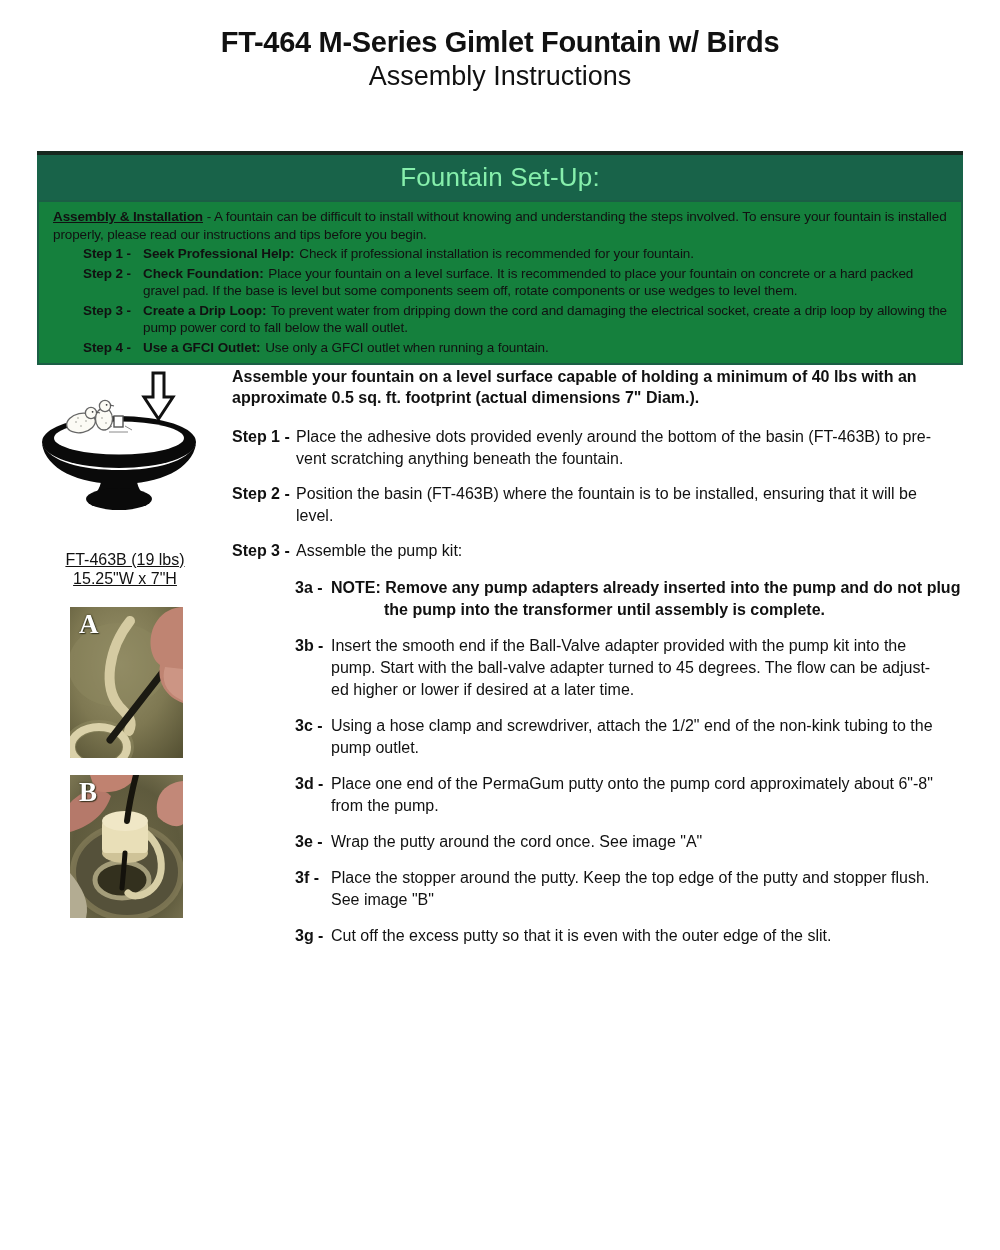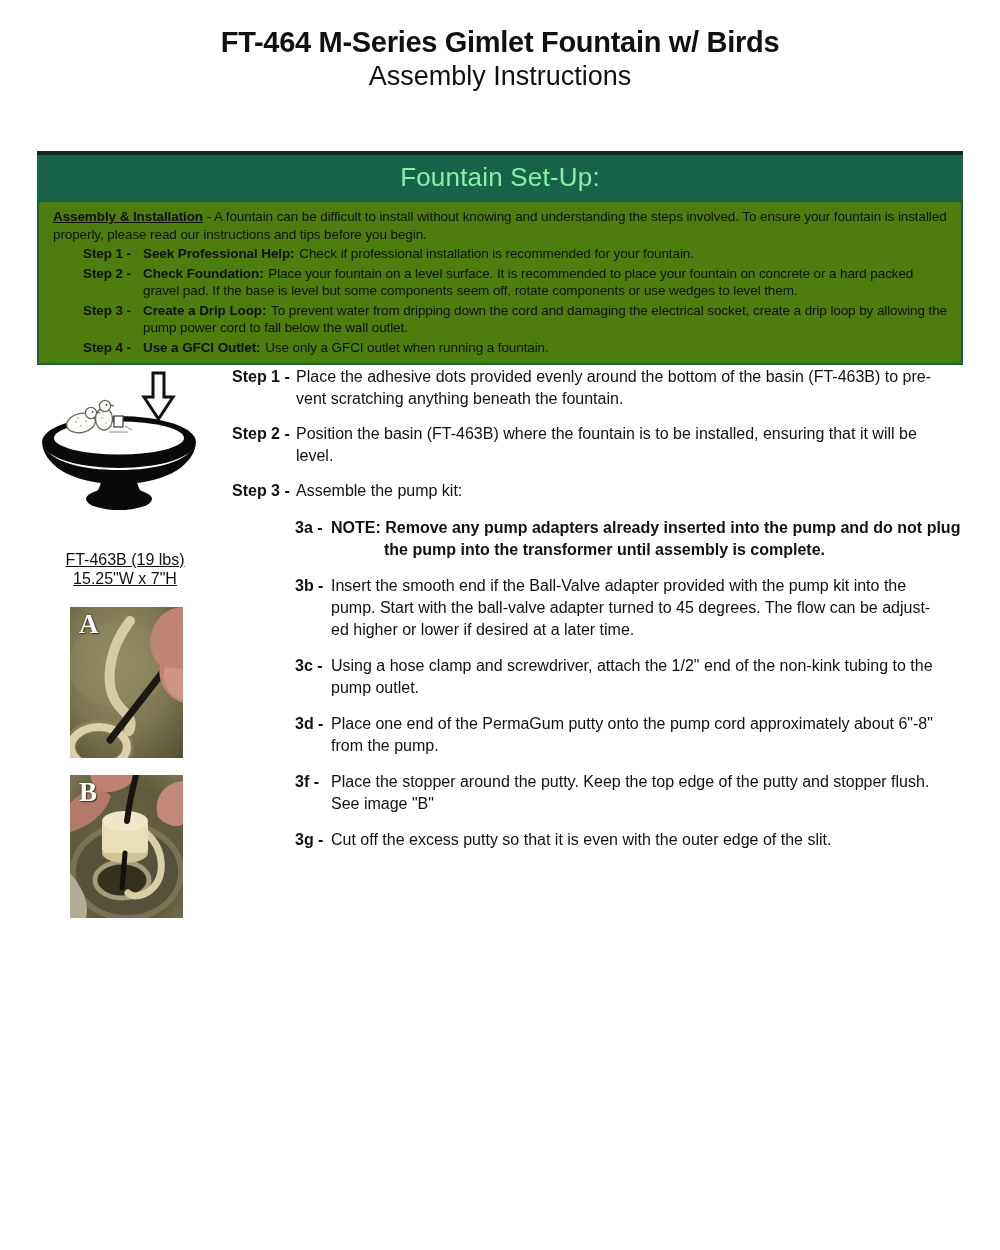--- a/index.html
+++ b/index.html
@@ -19,21 +19,21 @@
   .setup{position:absolute;top:151px;left:37px;width:926px;}
   .setup-band{
     background:#186349;
     border-top:4px solid #17281f;
     height:45px;line-height:44px;
     text-align:center;color:#86efac;
     font-size:26px;letter-spacing:0.2px;
   }
   .setup-box{
     border:2px solid #1b5e45;
-    background:#4d7c0f;
+    background:#15803d;
     padding:6px 10px 7px 14px;
     font-size:13.5px;line-height:17.5px;letter-spacing:-0.1px;
   }
   .setup-intro{margin:0 0 2px 0;}
   .setup-intro .lead{font-weight:bold;text-decoration:underline;}
   .bstep{display:flex;margin:2px 0 0 30px;}
   .bstep-label{flex:0 0 58px;font-weight:bold;}
   .bstep-body{flex:1;padding-left:2px;}
   .bstep-body b{margin-right:0.35em;text-align:right;}
   
@@ -193,20 +193,22 @@
         <path d="M66,0 C62,16 59,30 57,46" stroke="#17150d" stroke-width="6" fill="none" stroke-linecap="round"></path>
         <path d="M55,78 C54,92 53,102 52,113" stroke="#14120c" stroke-width="5" fill="none" stroke-linecap="round"></path>
         <path d="M0,98 C12,112 20,127 16,143 L0,143 Z" fill="#b3ac92"></path>
       </svg>
       <span class="photo-label" data-bind="sidebar.photo_b_label">B</span>
     </div>
   </div>
 
   <div class="main-col">
 
+    <p class="main-intro" data-bind-lines="instructions.intro_lines">Assemble your fountain on a level surface capable of holding a minimum of 40 lbs with an
+approximate 0.5 sq. ft. footprint (actual dimensions 7" Diam.).</p>
 
     <div class="mstep">
       <span class="mstep-label" data-bind="instructions.steps.0.label">Step 1 -</span>
       <div class="mstep-body" data-bind-lines="instructions.steps.0.lines">Place the adhesive dots provided evenly around the bottom of the basin (FT-463B) to pre-
 vent scratching anything beneath the fountain.</div>
     </div>
 
     <div class="mstep">
       <span class="mstep-label" data-bind="instructions.steps.1.label">Step 2 -</span>
       <div class="mstep-body" data-bind-lines="instructions.steps.1.lines">Position the basin (FT-463B) where the fountain is to be installed, ensuring that it will be
@@ -238,20 +240,24 @@
       <div class="sstep-body" data-bind-lines="instructions.substeps.2.lines">Using a hose clamp and screwdriver, attach the 1/2" end of the non-kink tubing to the
 pump outlet.</div>
     </div>
 
     <div class="sstep">
       <span class="sstep-label" data-bind="instructions.substeps.3.label">3d -</span>
       <div class="sstep-body" data-bind-lines="instructions.substeps.3.lines">Place one end of the PermaGum putty onto the pump cord approximately about 6"-8"
 from the pump.</div>
     </div>
 
+    <div class="sstep">
+      <span class="sstep-label" data-bind="instructions.substeps.4.label">3e -</span>
+      <div class="sstep-body" data-bind-lines="instructions.substeps.4.lines">Wrap the putty around the cord once. See image "A"</div>
+    </div>
 
     <div class="sstep">
       <span class="sstep-label" data-bind="instructions.substeps.5.label">3f -</span>
       <div class="sstep-body" data-bind-lines="instructions.substeps.5.lines">Place the stopper around the putty. Keep the top edge of the putty and stopper flush.
 See image "B"</div>
     </div>
 
     <div class="sstep">
       <span class="sstep-label" data-bind="instructions.substeps.6.label">3g -</span>
       <div class="sstep-body" data-bind-lines="instructions.substeps.6.lines">Cut off the excess putty so that it is even with the outer edge of the slit.</div>

